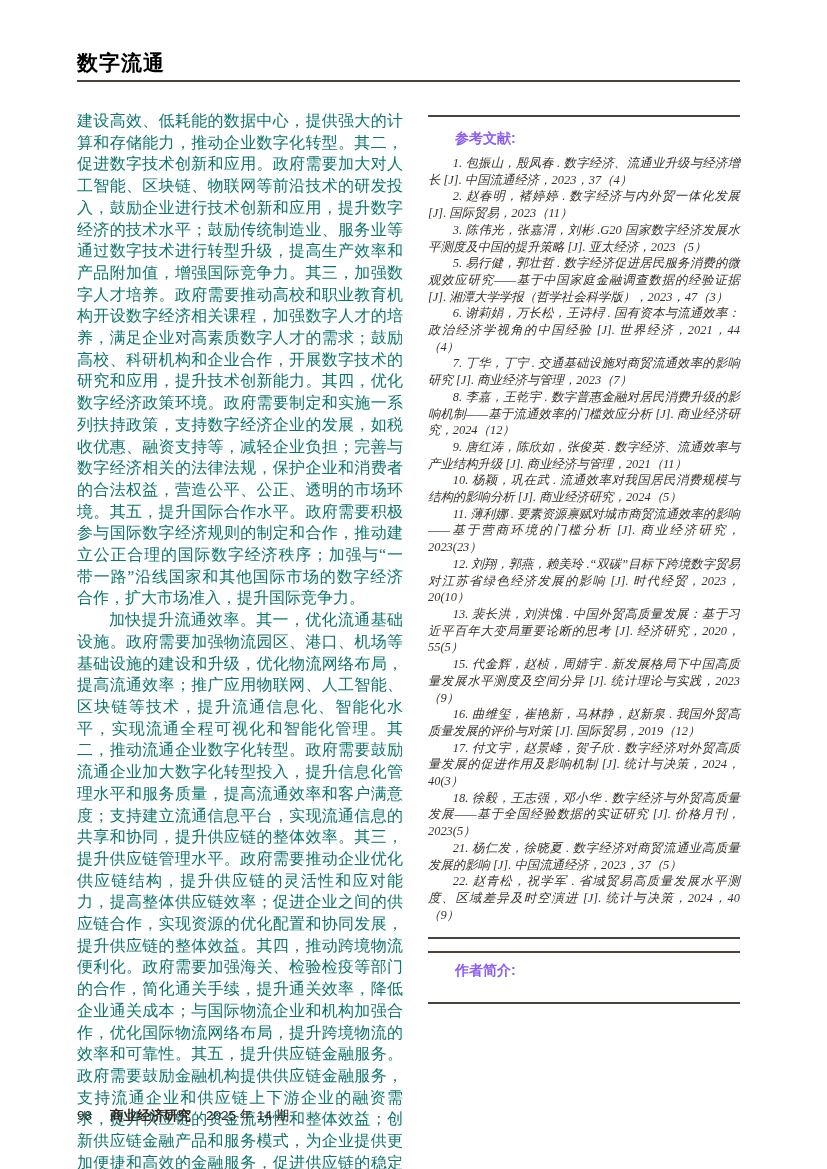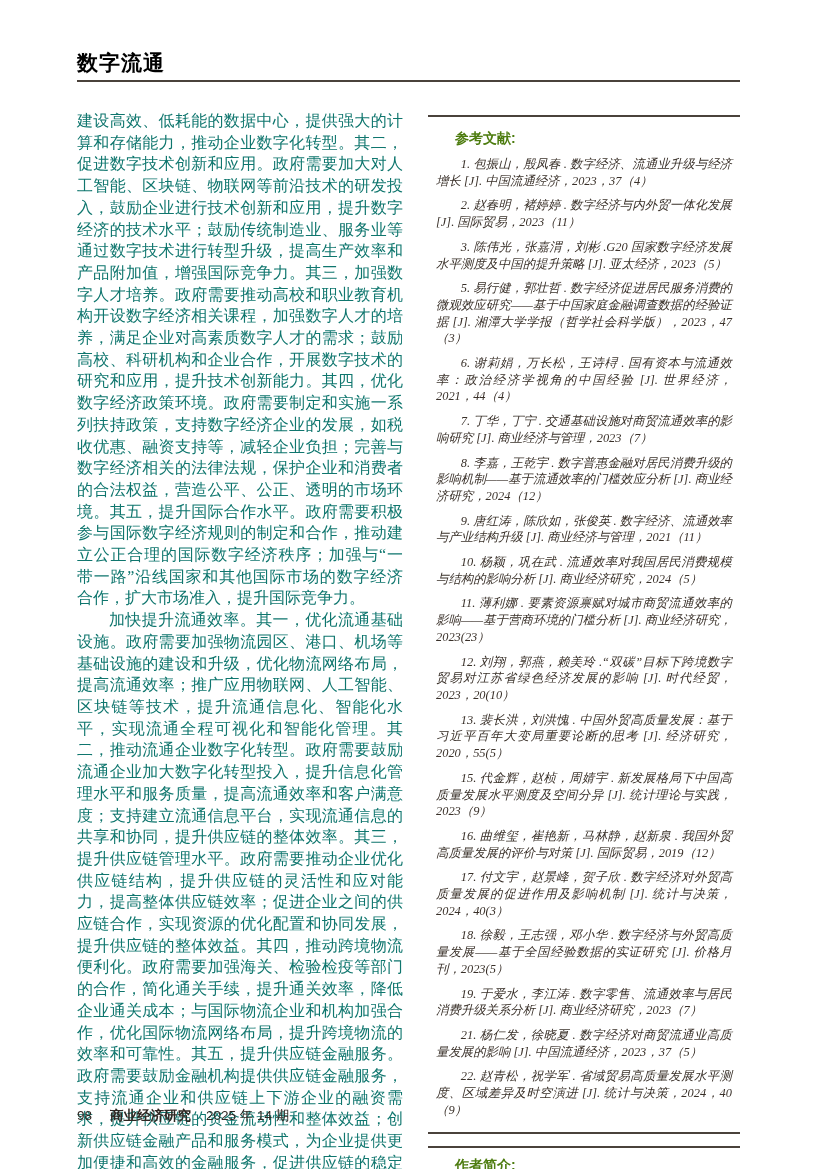--- a/index.html
+++ b/index.html
@@ -40,24 +40,24 @@
 
   
   .col-right {
     position: absolute; left: 428px; top: 115px; width: 312px;
   }
   .top-rule { height: 2px; background: #4a423b; }
   .section-heading {
     margin: 13px 0 7px 27px;
     font-family: "Liberation Sans", "DejaVu Sans", sans-serif;
     font-weight: bold; font-size: 14px;
-    color: #4d7c0f;
+    color: #8b5cf6;
   }
   .ref-list p {
-    margin: 8px;
+    margin: 0;
     font-size: 12.4px; line-height: 16.7px;
     font-style: italic;
     text-align: justify;
     text-indent: 2em;
     color: #393029;
   }
   .end-rule {
     height: 2px; background: #4a423b;
     margin-top: 14px;
   }
@@ -105,21 +105,20 @@
       <p>8. 李嘉，王乾宇 . 数字普惠金融对居民消费升级的影响机制——基于流通效率的门槛效应分析 [J]. 商业经济研究，2024（12）</p>
       <p>9. 唐红涛，陈欣如，张俊英 . 数字经济、流通效率与产业结构升级 [J]. 商业经济与管理，2021（11）</p>
       <p>10. 杨颖，巩在武 . 流通效率对我国居民消费规模与结构的影响分析 [J]. 商业经济研究，2024（5）</p>
       <p>11. 薄利娜 . 要素资源禀赋对城市商贸流通效率的影响——基于营商环境的门槛分析 [J]. 商业经济研究，2023(23）</p>
       <p>12. 刘翔，郭燕，赖美玲 .“双碳”目标下跨境数字贸易对江苏省绿色经济发展的影响 [J]. 时代经贸，2023，20(10）</p>
       <p>13. 裴长洪，刘洪愧 . 中国外贸高质量发展：基于习近平百年大变局重要论断的思考 [J]. 经济研究，2020，55(5）</p>
       <p>15. 代金辉，赵桢，周婧宇 . 新发展格局下中国高质量发展水平测度及空间分异 [J]. 统计理论与实践，2023（9）</p>
       <p>16. 曲维玺，崔艳新，马林静，赵新泉 . 我国外贸高质量发展的评价与对策 [J]. 国际贸易，2019（12）</p>
       <p>17. 付文宇，赵景峰，贺子欣 . 数字经济对外贸高质量发展的促进作用及影响机制 [J]. 统计与决策，2024，40(3）</p>
       <p>18. 徐毅，王志强，邓小华 . 数字经济与外贸高质量发展——基于全国经验数据的实证研究 [J]. 价格月刊，2023(5）</p>
-      <p>19. 于爱水，李江涛 . 数字零售、流通效率与居民消费升级关系分析 [J]. 商业经济研究，2023（7）</p>
       <p>21. 杨仁发，徐晓夏 . 数字经济对商贸流通业高质量发展的影响 [J]. 中国流通经济，2023，37（5）</p>
       <p>22. 赵青松，祝学军 . 省域贸易高质量发展水平测度、区域差异及时空演进 [J]. 统计与决策，2024，40（9）</p>
     </div>
   <div class="end-rule"></div>
 
   <div class="author-box">
     <div class="section-heading">作者简介:</div>
 
   </div>
 </div>

